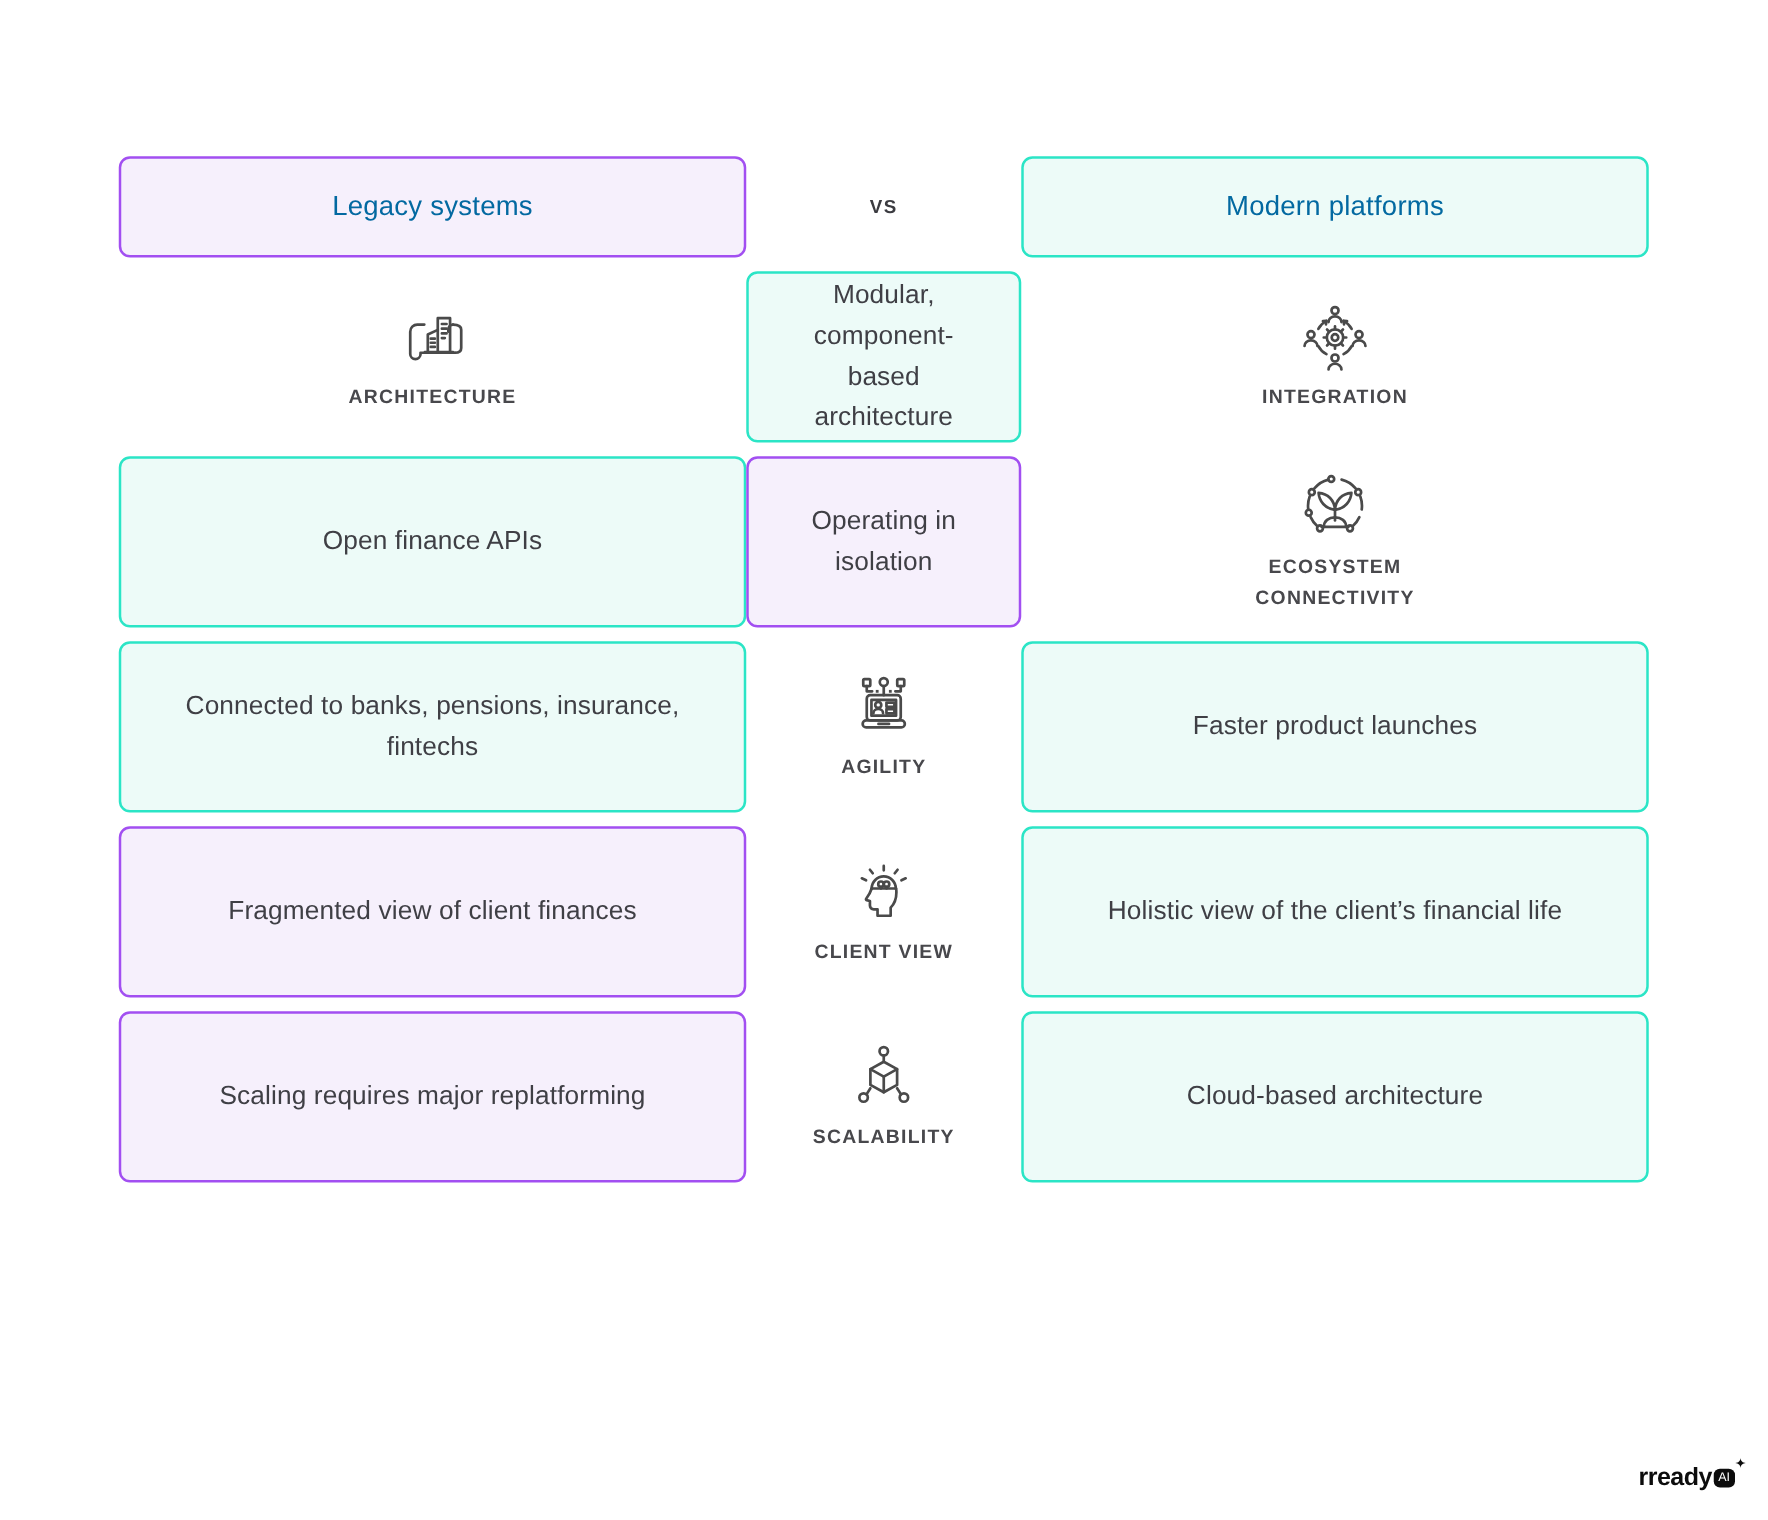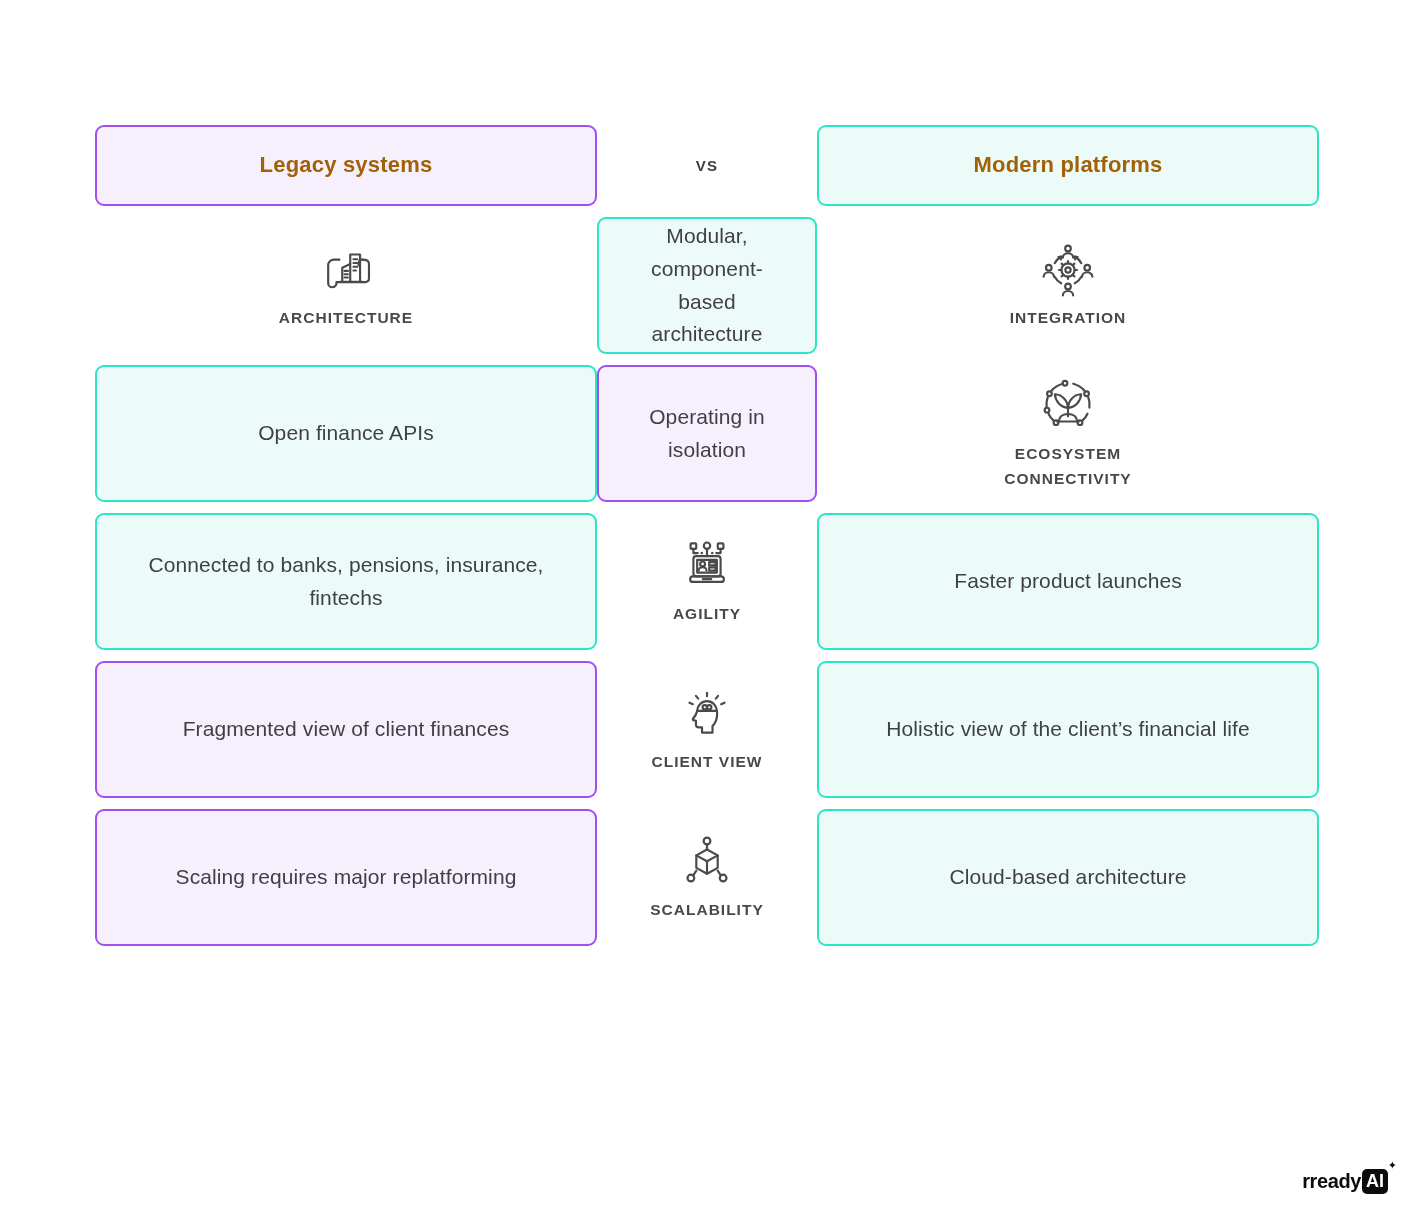--- a/index.html
+++ b/index.html
@@ -23,40 +23,40 @@
   }
   .cell{display:flex;align-items:center;justify-content:center;text-align:center;}
   .box{
     border-radius:9px;border:2px solid;
     padding:0 46px;
     font-size:21px;line-height:1.55;color:var(--text);
     letter-spacing:.1px;
   }
   .box.legacy{background:var(--legacy-fill);border-color:var(--legacy-border);}
   .box.modern{background:var(--modern-fill);border-color:var(--modern-border);text-align:center;}
-  .box.header{font-weight:bold;font-size:22px;color:#a16207;letter-spacing:.2px;}
+  .box.header{font-weight:normal;font-size:22px;color:#0369a1;letter-spacing:.2px;}
   .mid{flex-direction:column;gap:6px;}
   .vs{
     font-size:15px;font-weight:bold;color:#3b3b40;letter-spacing:1.2px;
   }
   .cat-label{
     font-size:15.5px;font-weight:bold;color:var(--label);
     letter-spacing:1px;line-height:1.55;max-width:210px;
   }
   .icon-holder{display:flex;align-items:center;justify-content:center;}
   .icon-holder svg{display:block;}
   .logo{
     position:absolute;right:26px;bottom:22px;
     display:flex;align-items:center;color:var(--ink);justify-content:center;
   }
   .logo-text{font-size:20px;font-weight:800;letter-spacing:-.4px;}
   .logo-badge-wrap{position:relative;margin-left:1px;display:inline-flex;}
   .logo-badge{
     background:var(--ink);color:#ffffff;border-radius:5px;
-    font-size:18px;font-weight:700;padding:2px 4px 1px 4px;line-height:1.2;
+    font-size:10px;font-weight:400;padding:2px 4px 1px 4px;line-height:1.2;
     letter-spacing:0;
   }
   .logo-sparkle{
     position:absolute;top:-9px;right:-9px;font-size:11px;line-height:1;color:var(--ink);
   }
 </style>
 </head>
 <body>
 
 <div class="board" id="board">

